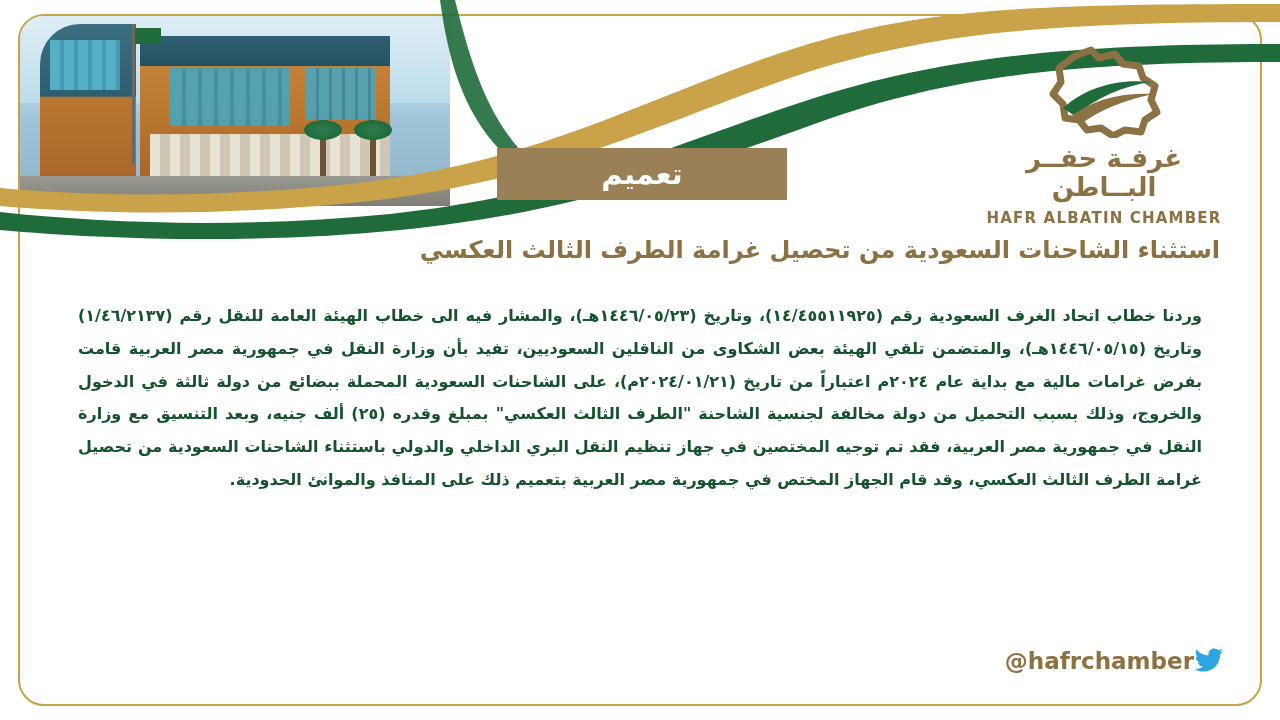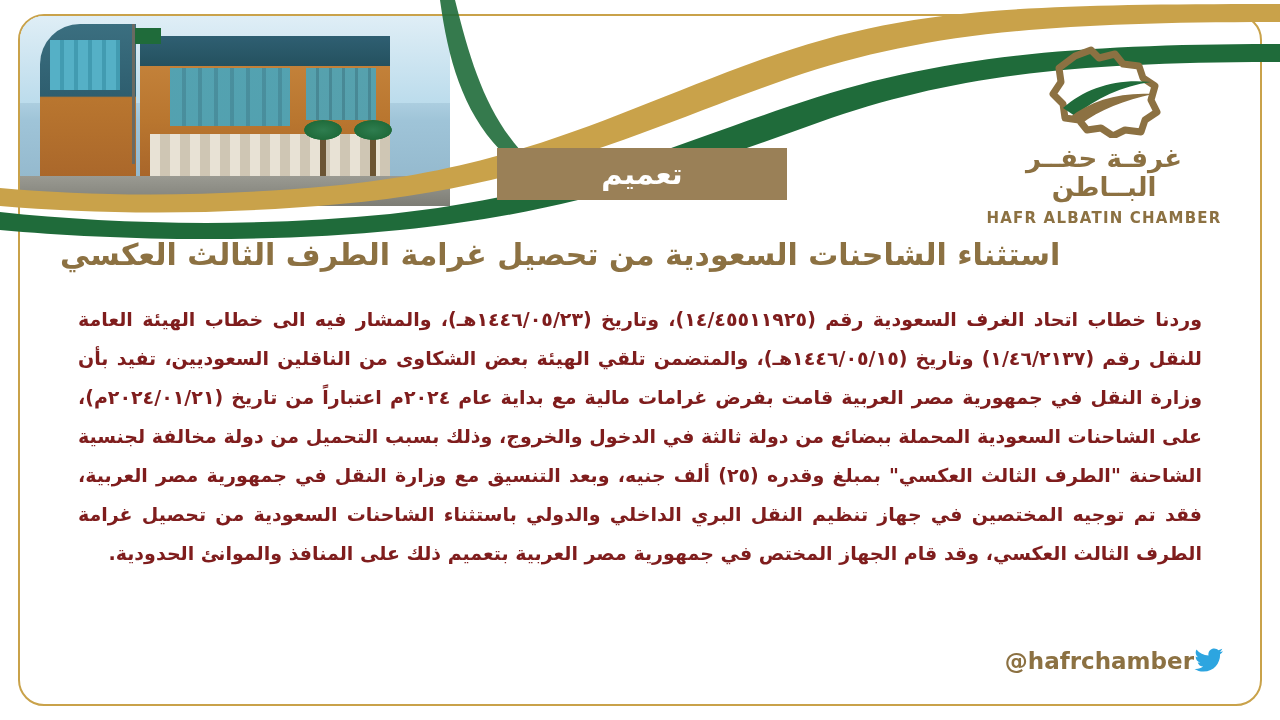--- a/index.html
+++ b/index.html
@@ -171,35 +171,35 @@
     margin-top: 8px;
     direction: ltr;
   }
 
   
   .headline {
     position: absolute;
     left: 60px;
     right: 60px;
     top: 232px;
-    text-align: left;
+    text-align: right;
     color: #8c7142;
-    font-size: 30px;
+    font-size: 24px;
     font-weight: bold;
     line-height: 1.5;
   }
 
   
   .body-text {
     position: absolute;
     left: 78px;
     right: 78px;
     top: 300px;
-    color: #7f1d1d;
-    font-size: 19px;
+    color: #14532d;
+    font-size: 16px;
     line-height: 2.05;
     text-align: justify;
     font-family: "DejaVu Sans", sans-serif;
     font-weight: bold;
   }
 
   
   .footer {
     position: absolute;
     right: 56px;

